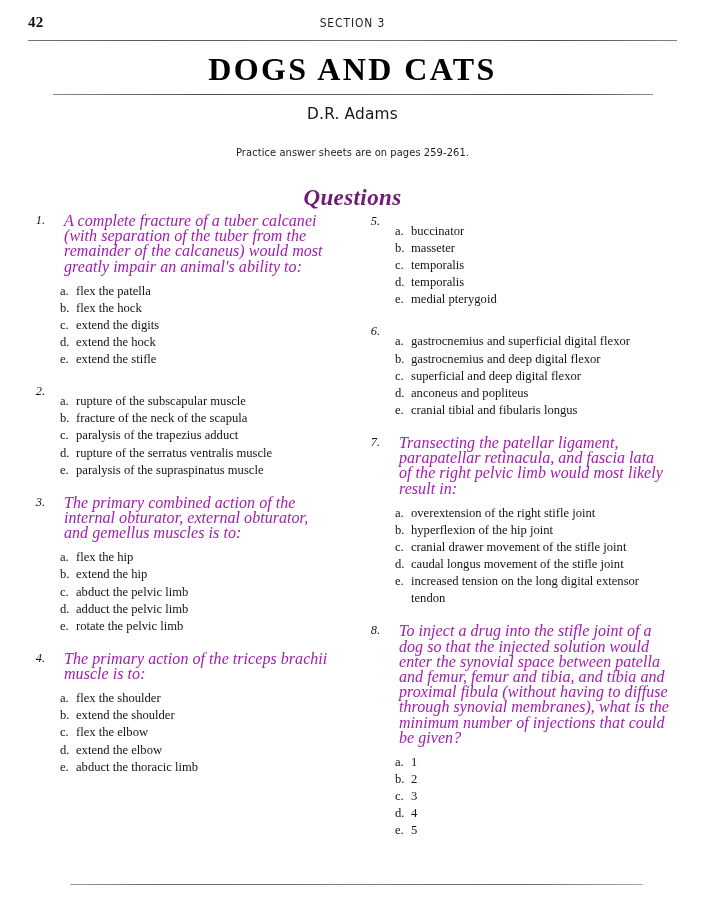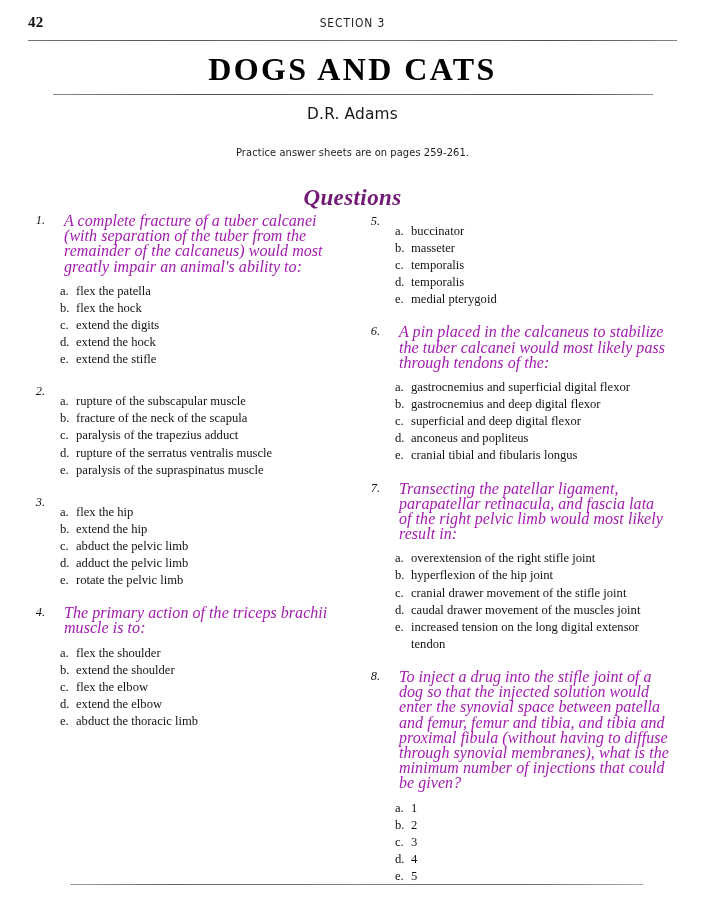--- a/index.html
+++ b/index.html
@@ -263,20 +263,21 @@
               <div class="option">
                 <span class="olabel">e.</span>
                 <span class="otext">paralysis of the supraspinatus muscle</span>
               </div>
             </div>
           </div>
         </div>
         <div class="qblock">
           <div class="qnum">3.</div>
           <div class="qbody">
+            <div class="qstem">The primary combined action of the internal obturator, external obturator, and gemellus muscles is to:</div>
             <div class="options">
               <div class="option">
                 <span class="olabel">a.</span>
                 <span class="otext">flex the hip</span>
               </div>
               <div class="option">
                 <span class="olabel">b.</span>
                 <span class="otext">extend the hip</span>
               </div>
               <div class="option">
@@ -347,21 +348,20 @@
               <div class="option">
                 <span class="olabel">e.</span>
                 <span class="otext">medial pterygoid</span>
               </div>
             </div>
           </div>
         </div>
         <div class="qblock">
           <div class="qnum">6.</div>
           <div class="qbody">
-            <div class="qstem">A pin placed in the calcaneus to stabilize the tuber calcanei would most likely pass through tendons of the:</div>
             <div class="options">
               <div class="option">
                 <span class="olabel">a.</span>
                 <span class="otext">gastrocnemius and superficial digital flexor</span>
               </div>
               <div class="option">
                 <span class="olabel">b.</span>
                 <span class="otext">gastrocnemius and deep digital flexor</span>
               </div>
               <div class="option">
@@ -391,21 +391,21 @@
               <div class="option">
                 <span class="olabel">b.</span>
                 <span class="otext">hyperflexion of the hip joint</span>
               </div>
               <div class="option">
                 <span class="olabel">c.</span>
                 <span class="otext">cranial drawer movement of the stifle joint</span>
               </div>
               <div class="option">
                 <span class="olabel">d.</span>
-                <span class="otext">caudal drawer movement of the muscles joint</span>
+                <span class="otext">caudal longus movement of the stifle joint</span>
               </div>
               <div class="option">
                 <span class="olabel">e.</span>
                 <span class="otext">increased tension on the long digital extensor tendon</span>
               </div>
             </div>
           </div>
         </div>
         <div class="qblock">
           <div class="qnum">8.</div>

